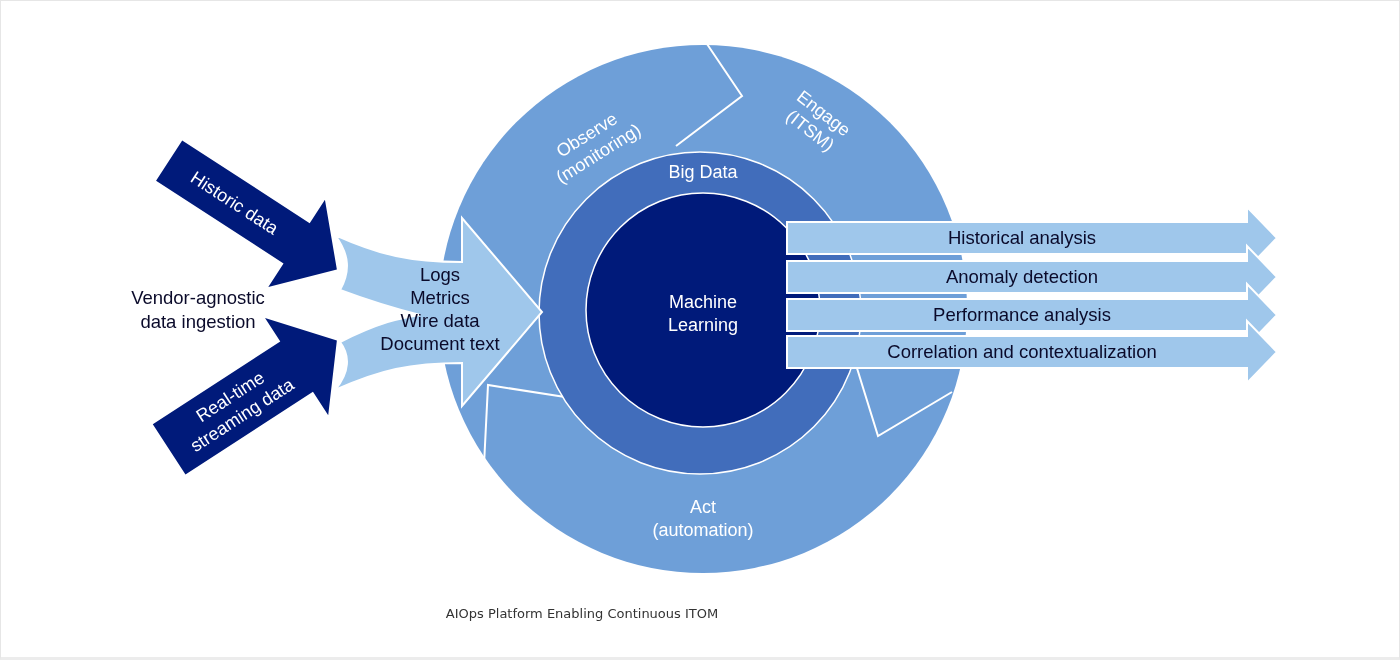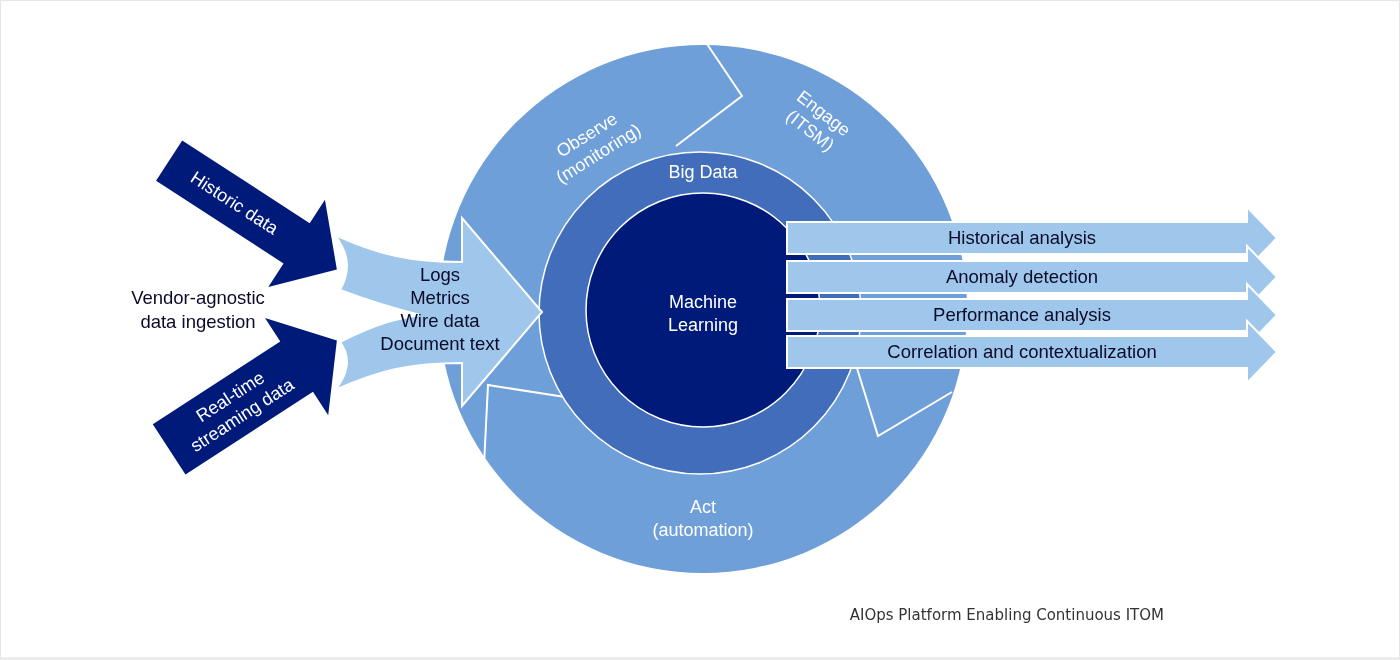--- a/index.html
+++ b/index.html
@@ -1,19 +1,19 @@
 <!DOCTYPE html>
 <html><head>
 <meta charset="utf-8">
 <style>
   html, body { margin: 0; padding: 0; background: #ffffff; }
   body { width: 1400px; height: 660px; position: relative; overflow: hidden; font-family: "Liberation Sans", sans-serif; }
   .frame { position: absolute; left: 0; top: 0; width: 1398px; height: 656px; border: 1px solid #e6e6e6; border-bottom: 3px solid #ececec; box-sizing: content-box; }
   svg#diagram { position: absolute; left: 0; top: 0; }
-  .caption { position: absolute; left: 0; width: 1164px; top: 606px; text-align: right; font-family: "DejaVu Sans", sans-serif; font-size: 15px; color: #333333; }
+  .caption { position: absolute; left: 0; width: 1164px; top: 606px; text-align: center; font-family: "DejaVu Sans", sans-serif; font-size: 13px; color: #333333; }
   .lbl-white { fill: #ffffff; font-family: "Liberation Sans", sans-serif; font-size: 18px; }
   .lbl-dark { fill: #0a0a2a; font-family: "Liberation Sans", sans-serif; font-size: 18.5px; }
 </style>
 </head>
 <body>
 
 <div class="frame"></div>
 
 <svg id="diagram" width="1400" height="660" viewBox="0 0 1400 660">
 

